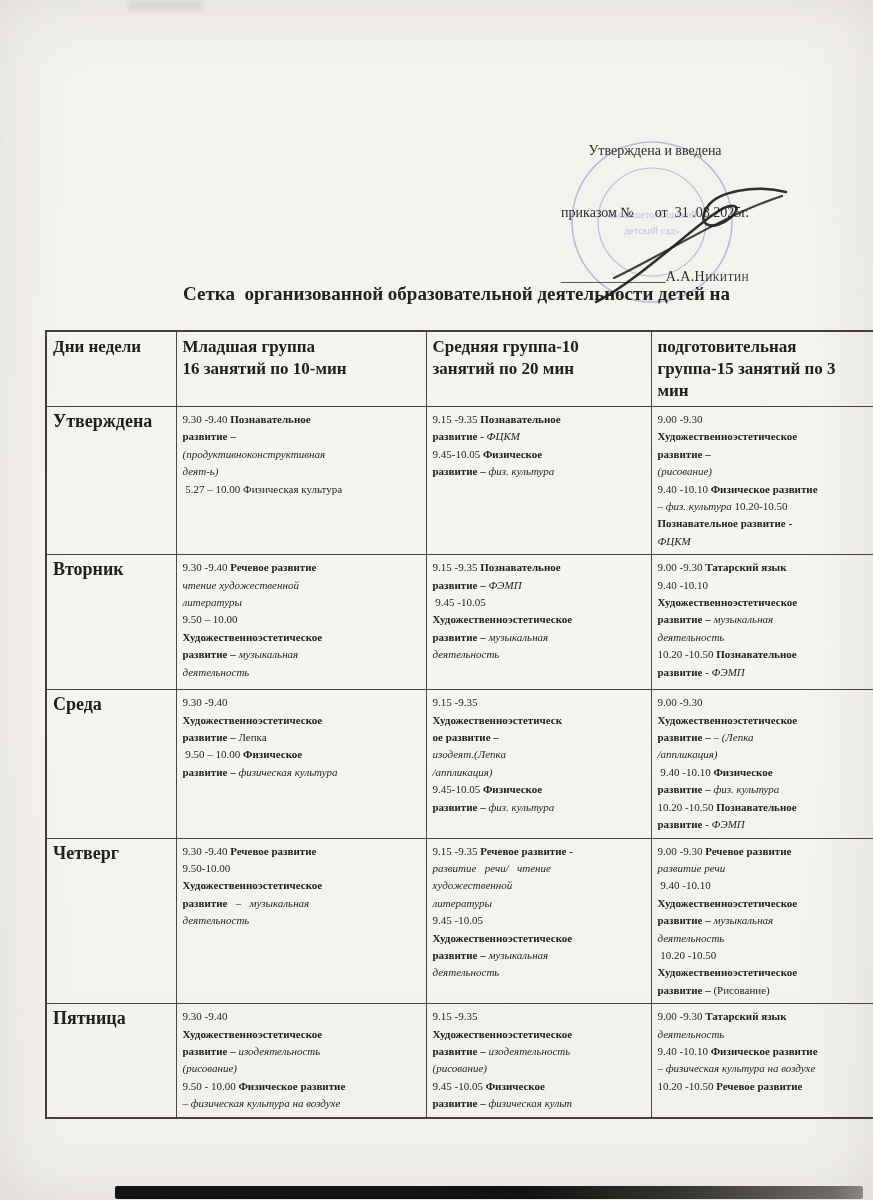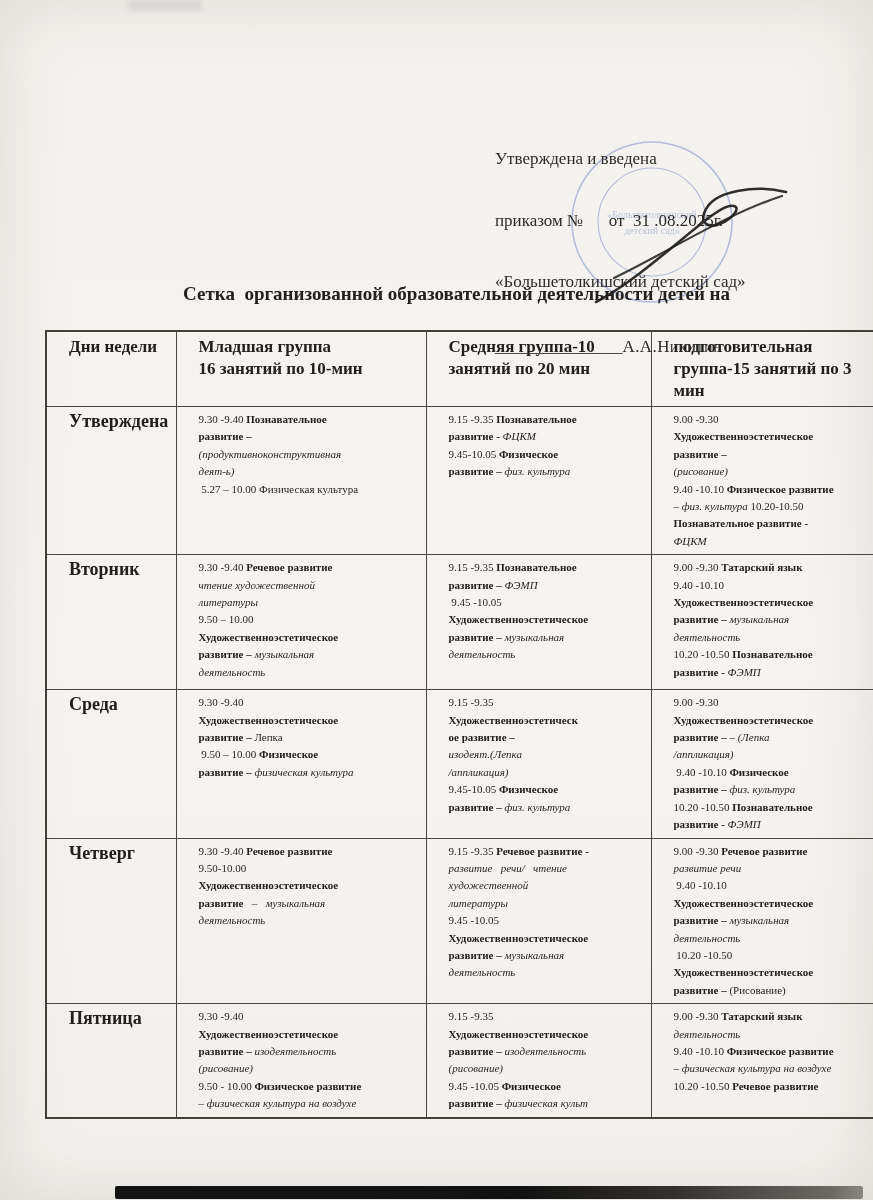--- a/index.html
+++ b/index.html
@@ -6,37 +6,37 @@
   body{width:873px;height:1200px;overflow:hidden;background:#e9e7e3;}
   .page{
     position:relative;width:873px;height:1200px;overflow:hidden;
     background:linear-gradient(180deg,#f4f2ee 0%,#f6f4f1 55%,#f2f0ec 100%);
     font-family:"Liberation Serif","DejaVu Serif",serif;
     color:#262523;
   }
   .vignette{position:absolute;inset:0;pointer-events:none;
     box-shadow:inset 0 0 70px rgba(120,115,108,.18);}
   
-  .approval{position:absolute;left:495px;top:108px;width:320px;text-align:left;
-    font-size:17px;line-height:20.5px;white-space:pre;color:#2b2a28;z-index:3;}
+  .approval{position:absolute;left:495px;top:100px;width:320px;text-align:center;
+    font-size:14px;line-height:20.5px;white-space:pre;color:#2b2a28;z-index:3;}
   .approval .sigline{margin-top:3px;}
   .approval .smallcaps{font-variant:small-caps;letter-spacing:.4px;}
   
   .stamp{position:absolute;left:545px;top:132px;z-index:1;opacity:.55;}
   
   .signature{position:absolute;left:548px;top:140px;z-index:4;}
   
   .title{position:absolute;left:183px;top:226px;width:620px;
     font-size:19px;font-weight:bold;line-height:27px;white-space:pre;
     color:#22211f;z-index:3;}
   
   table.sched{position:absolute;left:45px;top:330px;border-collapse:collapse;
     table-layout:fixed;width:873px;background:transparent;z-index:2;}
   table.sched td,table.sched th{border:1.5px solid #4a4742;vertical-align:top;
-    padding:4px 22px;overflow:hidden;}
+    padding:4px 6px;overflow:hidden;}
   table.sched{border:2px solid #434039;}
   th.day{font-size:18px;font-weight:bold;text-align:left;padding-top:8px;color:#21201e;}
   th.colh{font-size:17px;font-weight:bold;text-align:left;line-height:22px;color:#21201e;}
   .hl{white-space:pre;}
   .cell{font-size:11px;line-height:17.4px;}
   .ln{white-space:pre;}
   .b{font-weight:bold;color:#21201e;}
   .i{font-style:italic;}
   
   tr.r0 th{height:64px;}
@@ -62,21 +62,20 @@
   <svg class="stamp" width="220" height="185" viewBox="0 0 220 185">
     <circle cx="107" cy="90" r="80" fill="none" stroke="#7e92c8" stroke-width="1.6"></circle>
     <circle cx="107" cy="90" r="54" fill="none" stroke="#7e92c8" stroke-width="1.2"></circle>
     <text x="107" y="86" text-anchor="middle" font-size="10" fill="#7e92c8" font-family="Liberation Serif, serif" opacity=".9">«Большетолкишский</text>
     <text x="107" y="102" text-anchor="middle" font-size="10" fill="#7e92c8" font-family="Liberation Serif, serif" opacity=".9">детский сад»</text>
   </svg>
 
   <div class="approval">
     <div>Утверждена и введена</div>
     <div>приказом №      от  31 .08.2025г.</div>
-    <div>«Большетолкишский детский сад»</div>
     <div class="sigline"><span>_______________</span><span class="smallcaps">А.А.Никитин</span></div>
   </div>
 
   <svg class="signature" width="250" height="180" viewBox="0 0 250 180">
     <path d="M48,162 C90,140 140,92 166,74 C186,60 196,66 182,78 C166,92 146,86 160,66 C170,52 206,44 238,52" fill="none" stroke="#1f1e1c" stroke-width="2.6" stroke-linecap="round" opacity=".92"></path>
     <path d="M66,138 C120,112 178,74 234,56" fill="none" stroke="#1f1e1c" stroke-width="2.2" stroke-linecap="round" opacity=".85"></path>
   </svg>
 
   <div class="title">
     <div>Сетка  организованной образовательной деятельности детей на</div>

